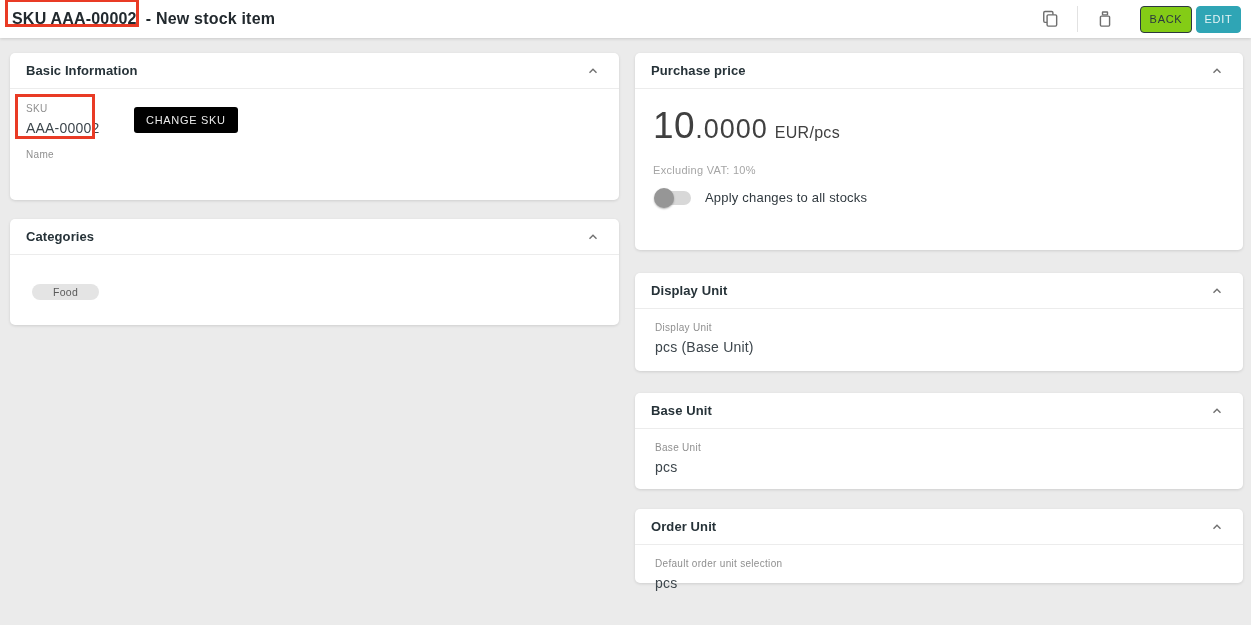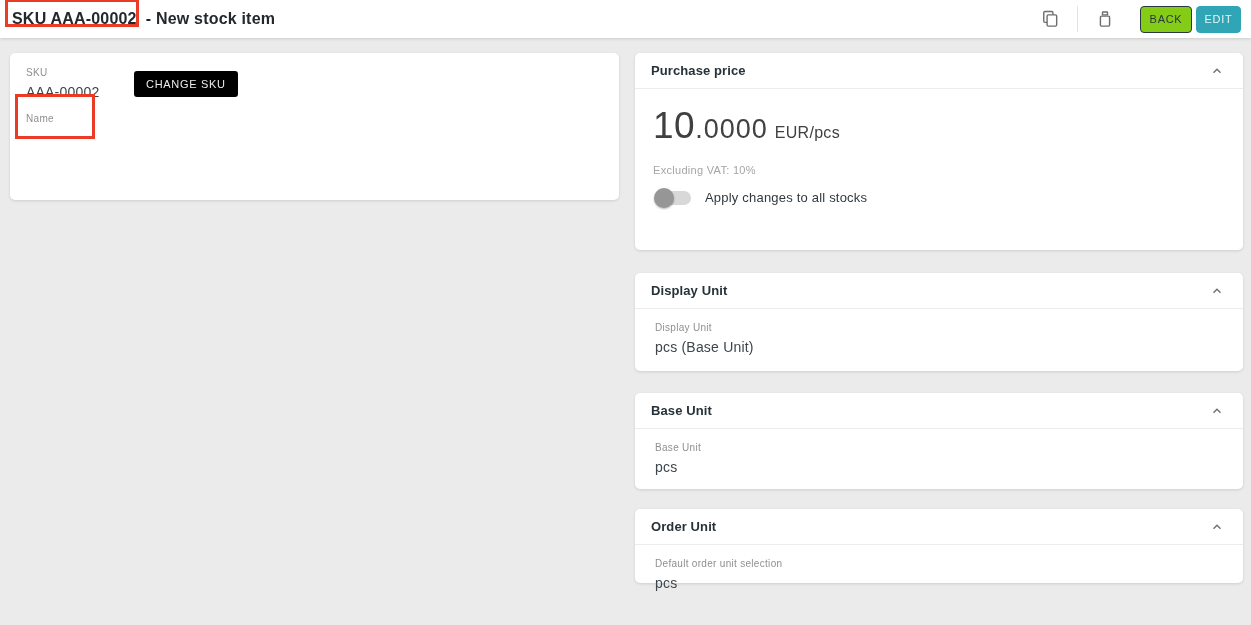--- a/index.html
+++ b/index.html
@@ -226,35 +226,56 @@
     <button class="btn btn-back">BACK</button>
     <button class="btn btn-edit">EDIT</button>
   </div>
 </header>
 
 <main class="content">
 
   <div class="col-left">
 
     <section class="card card-basic">
+      <div class="card-header">
+        <h2 class="card-title">Basic Information</h2>
+        <button class="chevron-btn">
+          <svg width="14" height="14" viewBox="0 0 16 16">
+              <polyline points="4,10 8,6 12,10"></polyline>
+            </svg>
+        </button>
+      </div>
       <div class="basic-body">
         <div class="sku-row">
           <div class="sku-field">
             <div class="field-label">SKU</div>
             <div class="field-value">AAA-00002</div>
           </div>
           <button class="btn-change-sku">CHANGE SKU</button>
         </div>
         <div class="name-field">
           <div class="field-label">Name</div>
         </div>
       </div>
       <div class="annotation-box sku-annotation"></div>
     </section>
 
+    <section class="card card-categories">
+      <div class="card-header">
+        <h2 class="card-title">Categories</h2>
+        <button class="chevron-btn">
+          <svg width="14" height="14" viewBox="0 0 16 16">
+              <polyline points="4,10 8,6 12,10"></polyline>
+            </svg>
+        </button>
+      </div>
+      <div class="categories-body">
+        <span class="chip">Food</span>
+      </div>
+    </section>
 
 
   </div>
 
   <div class="col-right">
 
     <section class="card card-price">
       <div class="card-header">
         <h2 class="card-title">Purchase price</h2>
         <button class="chevron-btn">

